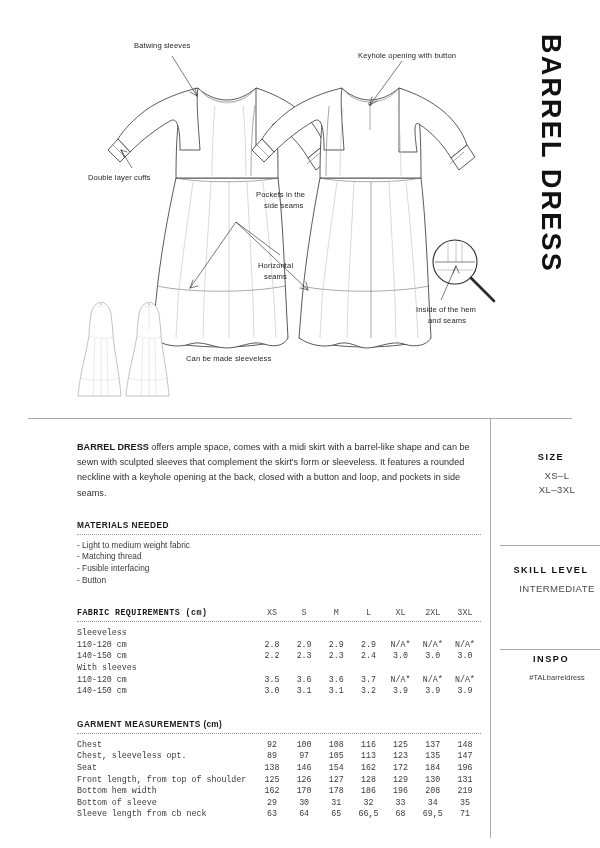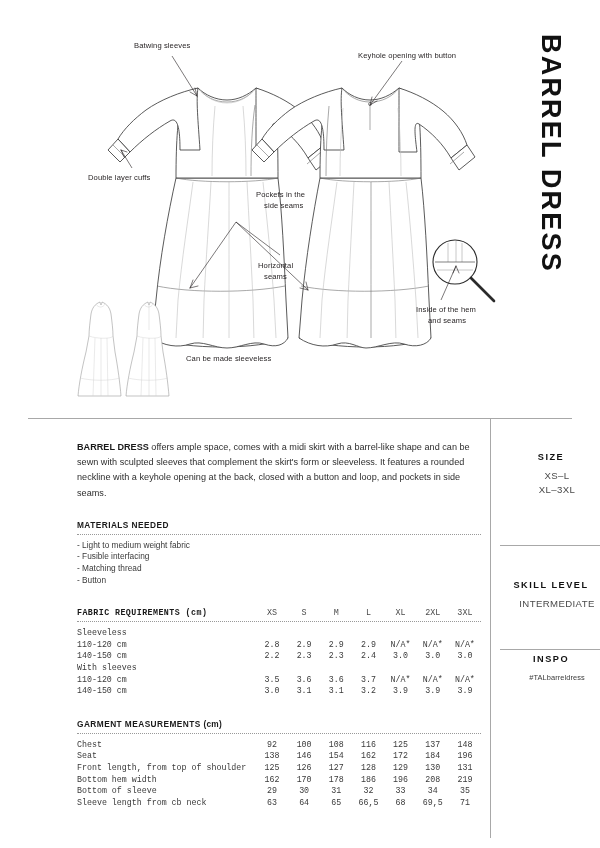--- a/index.html
+++ b/index.html
@@ -332,22 +332,22 @@
 
 <div id="content">
 
   <p id="intro"><span class="lead">BARREL DRESS</span><span> offers ample space, comes with a midi skirt with a barrel-like shape and can be sewn with sculpted sleeves that complement the skirt's form or sleeveless. It features a rounded neckline with a keyhole opening at the back, closed with a button and loop, and pockets in side seams.</span></p>
 
   <div>
     <div class="sec-head">MATERIALS NEEDED</div>
     <div class="dotted-rule"></div>
     <ul id="materials-list">
       <li>- Light to medium weight fabric</li>
+      <li>- Matching thread</li>
       <li>- Fusible interfacing</li>
-      <li>- Matching thread</li>
       <li>- Button</li>
     </ul>
   </div>
 
   <div id="fabric-block">
     <table class="spec">
       <colgroup>
         <col style="width:178px">
         <col style="width:32px">
           <col style="width:32px">
@@ -446,20 +446,30 @@
           <td class="rowlabel">Chest</td>
           <td class="val">92</td>
           <td class="val">100</td>
           <td class="val">108</td>
           <td class="val">116</td>
           <td class="val">125</td>
           <td class="val">137</td>
           <td class="val">148</td>
         </tr>
         <tr>
+          <td class="rowlabel">Chest, sleeveless opt.</td>
+          <td class="val">89</td>
+          <td class="val">97</td>
+          <td class="val">105</td>
+          <td class="val">113</td>
+          <td class="val">123</td>
+          <td class="val">135</td>
+          <td class="val">147</td>
+        </tr>
+        <tr>
           <td class="rowlabel">Seat</td>
           <td class="val">138</td>
           <td class="val">146</td>
           <td class="val">154</td>
           <td class="val">162</td>
           <td class="val">172</td>
           <td class="val">184</td>
           <td class="val">196</td>
         </tr>
         <tr>
@@ -510,21 +520,21 @@
 <div id="sidebar">
 
   <div class="side-cell" style="top:34px">
     <div class="side-title">SIZE</div>
     <div class="side-val">XS–L</div>
     <div class="side-val">XL–3XL</div>
   </div>
 
   <div class="side-rule" style="top:127px"></div>
 
-  <div class="side-cell" style="top:162px">
+  <div class="side-cell" style="top:147px">
     <div class="side-title">SKILL LEVEL</div>
     <div class="side-val">INTERMEDIATE</div>
   </div>
 
   <div class="side-rule" style="top:231px"></div>
 
   <div class="side-cell" style="top:236px">
     <div class="side-title">INSPO</div>
     <div class="side-val small">#TALbarreldress</div>
   </div>

